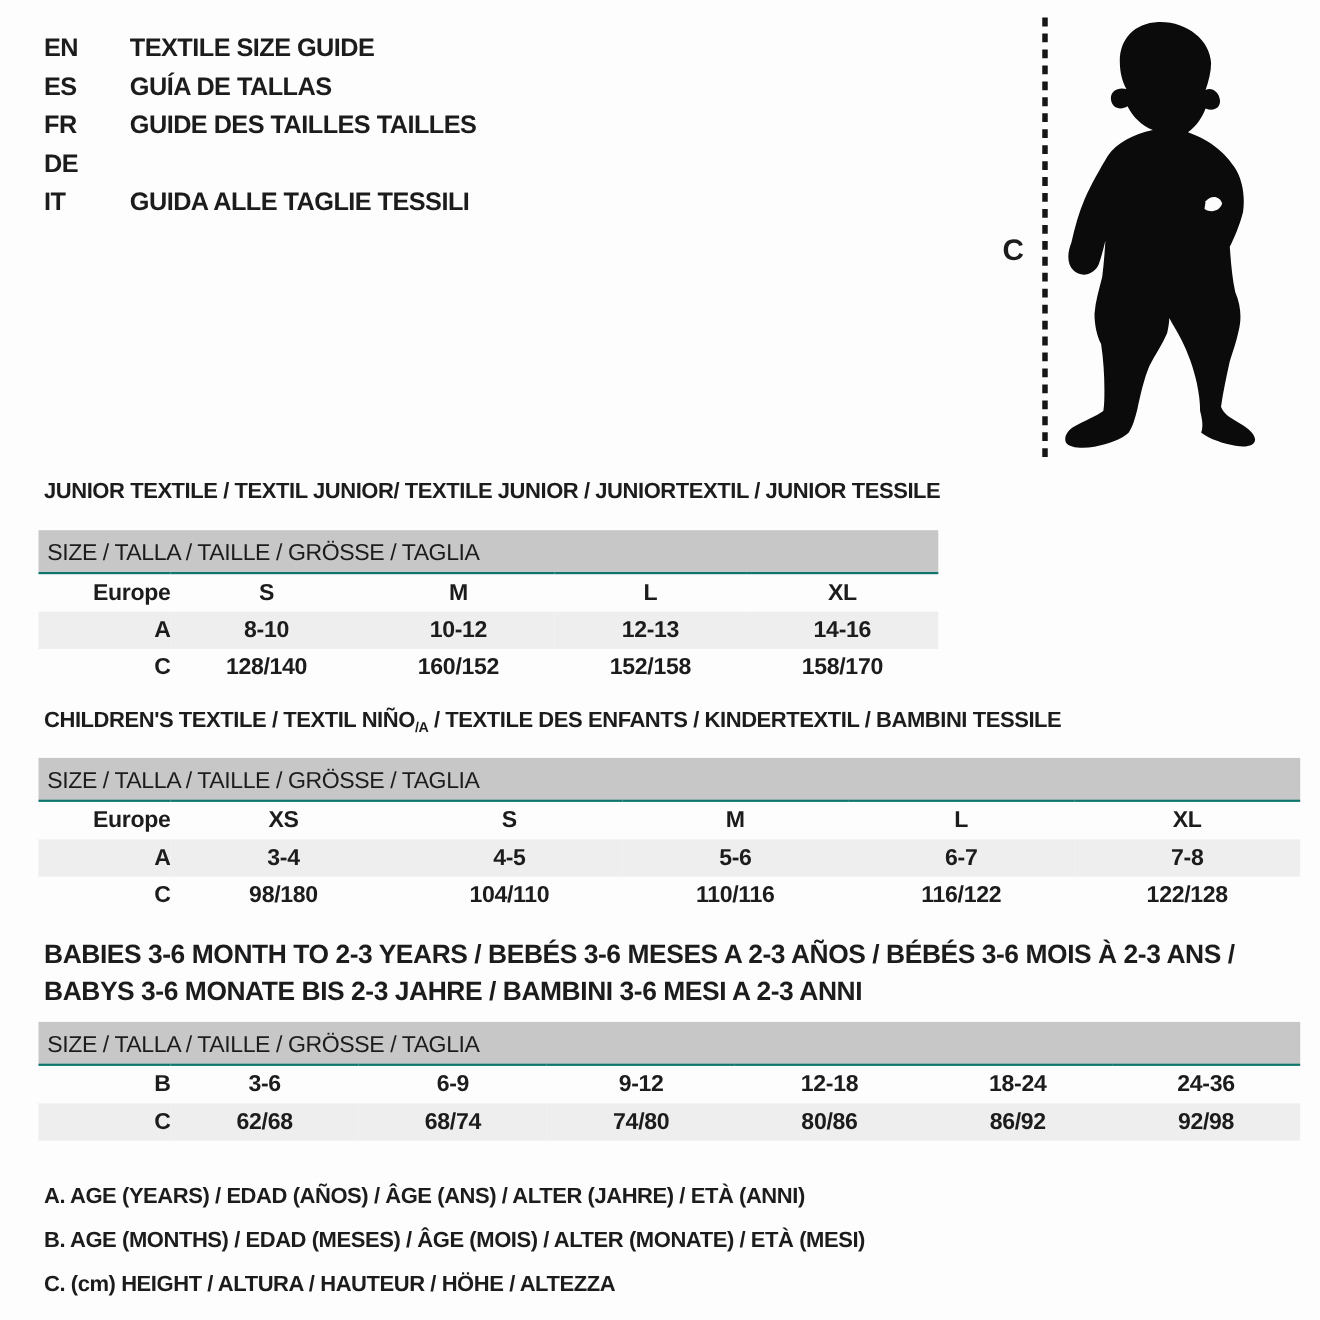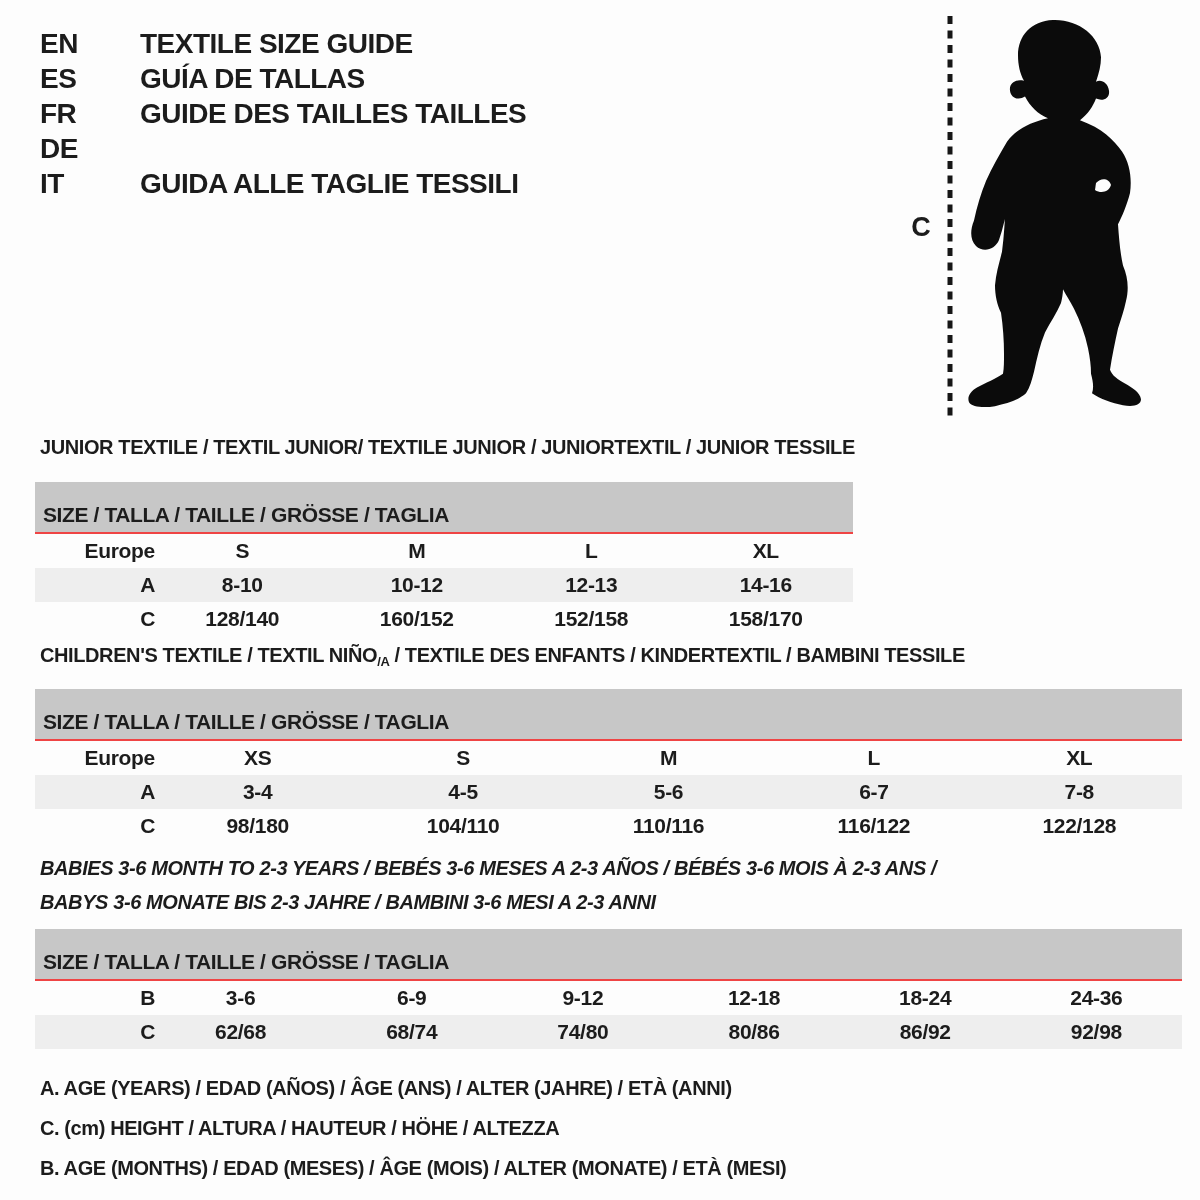--- a/index.html
+++ b/index.html
@@ -6,47 +6,47 @@
   body {
     width:1200px; height:1200px;
     background:#ffffff;
     font-family:"Liberation Sans", sans-serif;
     color:var(--ink,#1c1c1c);
   }
   .page { position:relative; width:1200px; height:1200px; background:#fdfdfd; overflow:hidden; }
 
   
   .lang-list { position:absolute; left:40px; top:26px; }
-  .lang-row { display:flex; height:35px; align-items:center; font-size:28px; font-weight:bold; letter-spacing:-0.5px;gap:22px; }
+  .lang-row { display:flex; height:35px; align-items:center; font-size:23px; font-weight:bold; letter-spacing:-0.5px; }
   .lang-code { width:78px; }
 
   
   .dash-line { position:absolute; left:946px; top:14px; }
   .c-label { position:absolute; left:904px; top:212px; width:34px; text-align:center;
              font-size:27px; font-weight:bold; }
   .toddler { position:absolute; left:960px; top:16px; }
 
   
   .section-title { position:absolute; left:40px; font-size:20px; font-weight:bold; letter-spacing:-0.4px; white-space:nowrap; }
   .t1 { top:436px; }
   .t2 { top:644px;text-align:center; }
   .title-sub { font-size:13px; vertical-align:-4px; }
-  .babies-title { position:absolute; left:40px; top:851px; font-size:20px; font-weight:bold; letter-spacing:-0.4px; line-height:34px;font-style:italic; }
+  .babies-title { position:absolute; left:40px; top:851px; font-size:24px; font-weight:bold; letter-spacing:-0.4px; line-height:34px; }
 
   
   .size-table { position:absolute; left:35px; border-collapse:collapse; table-layout:fixed; font-weight:bold; }
   .t1-table { top:482px; width:818px; }
   .t2-table { top:689px; width:1147px; }
   .t3-table { top:929px; width:1147px; }
   .size-table col.col-label { width:120px; }
   .size-table th.size-header {
     background:var(--header-bar,#c7c7c7);
-    border-bottom:2px solid #ef4444;
-    text-align:left; padding:16px 0 0 8px; height:34px;
-    font-size:21px; font-weight:bold; letter-spacing:-0.4px;
+    border-bottom:2px solid #0f766e;
+    text-align:left; padding:4px 0 0 8px; height:34px;
+    font-size:21px; font-weight:normal; letter-spacing:-0.4px;
   }
   .size-table td { height:34px; font-size:21px; text-align:center; letter-spacing:-0.3px; padding:0; }
   .size-table td.row-label { text-align:right; padding-left:8px; }
   .size-table tr.row-alt td { background:var(--row-alt,#eeeeee); }
 
   
   .legend { position:absolute; left:40px; top:1068px; font-size:20px; font-weight:bold; letter-spacing:-0.4px; line-height:40px; }
 </style>
 </head>
 <body>
@@ -198,17 +198,17 @@
       <td>74/80</td>
       <td>80/86</td>
       <td>86/92</td>
       <td>92/98</td>
     </tr>
   </tbody>
     </table>
 
   <div class="legend">
     <div>A. AGE (YEARS) / EDAD (AÑOS) / ÂGE (ANS) / ALTER (JAHRE) / ETÀ (ANNI)</div>
+    <div>B. AGE (MONTHS) / EDAD (MESES) / ÂGE (MOIS) / ALTER (MONATE) / ETÀ (MESI)</div>
     <div>C. (cm) HEIGHT / ALTURA / HAUTEUR / HÖHE / ALTEZZA</div>
-    <div>B. AGE (MONTHS) / EDAD (MESES) / ÂGE (MOIS) / ALTER (MONATE) / ETÀ (MESI)</div>
   </div>
 
 </div>
 
 </body></html>

